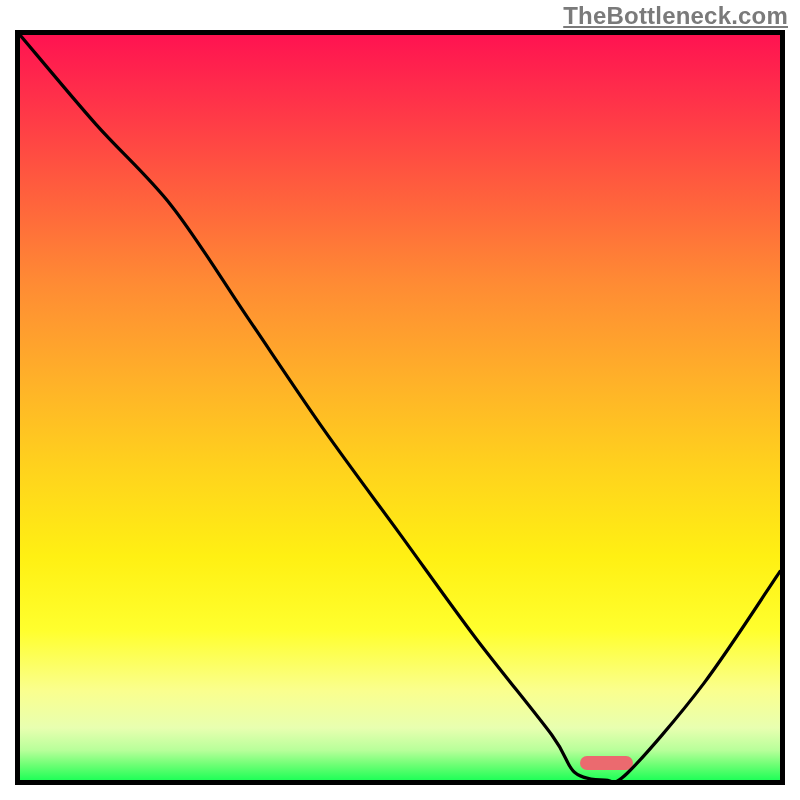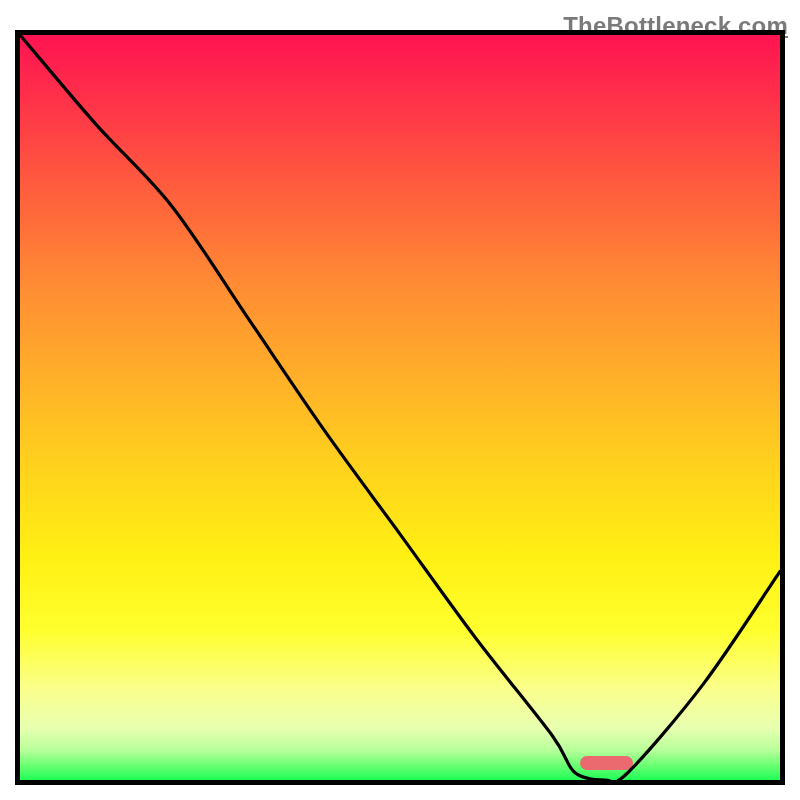--- a/index.html
+++ b/index.html
@@ -10,21 +10,21 @@
     background: #ffffff;
     font-family: Arial, Helvetica, sans-serif;
   }
   .container {
     position: relative;
     width: 800px;
     height: 800px;
   }
   .attribution {
     position: absolute;
-    top: 12px;
+    top: 2px;
     right: 12px;
     font-size: 24px;
     font-weight: bold;
     color: #7a7a7a;
     letter-spacing: 0.2px;
     text-decoration: underline;
   }
   .plot-frame {
     position: absolute;
     left: 15px;

